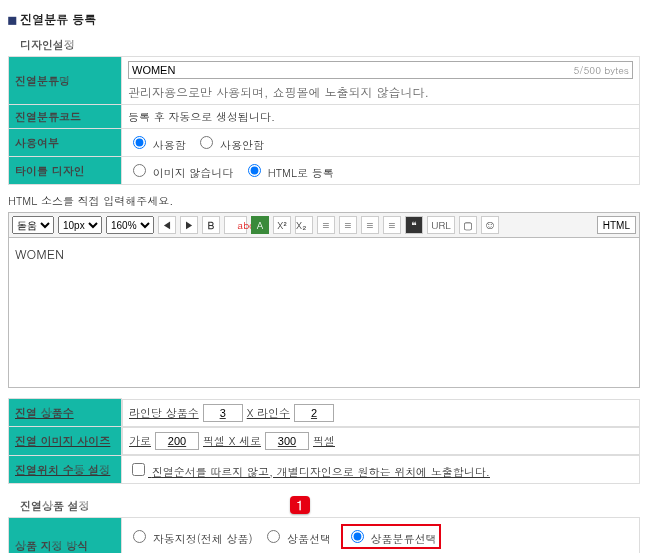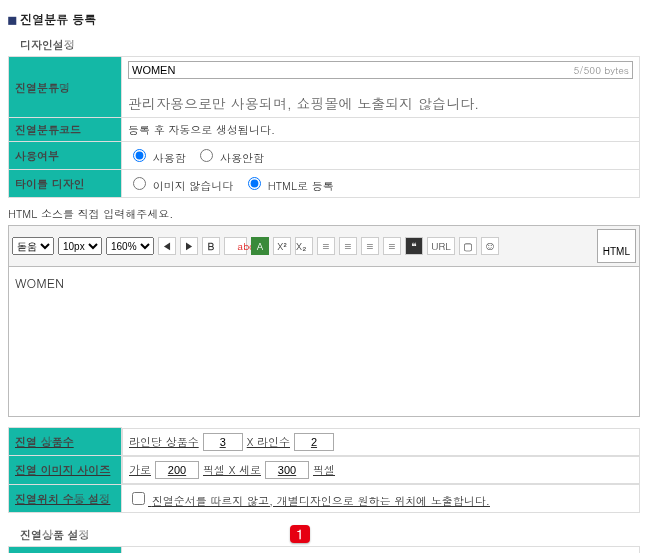--- a/index.html
+++ b/index.html
@@ -6,30 +6,30 @@
   body { margin: 0; font-family: "Malgun Gothic", Dotum, Arial, sans-serif; font-size: 11px; color: #333; background: #fff; }
   .wrap { width: 648px; padding: 6px 8px; }
   .page-title { font-size: 12px; font-weight: bold; color: #222; margin: 4px 0 10px; }
   .page-title::before { content: "■ "; color: #2a3a6f; font-size: 10px; }
   .sec-title { font-size: 11px; font-weight: bold; color: #555; margin: 6px 12px 4px; }
   table.form { width: 100%; border-collapse: collapse; table-layout: fixed; }
   table.form td, table.form th { border: 1px solid #ddd; padding: 4px 6px; font-size: 11px; vertical-align: middle; }
   table.form th { background: #14b8a6; text-align: left; font-weight: bold; color: #444; width: 113px; }
   input[type=text] { border: 1px solid #aaa; height: 18px; font-size: 11px; padding: 0 3px; }
   .bytes { float: right; font-size: 10px; color: #888; }
-  .hint { font-size: 14px; color: #666; margin-top: 14px; display: block; }
+  .hint { font-size: 12px; color: #666; margin-top: 4px; display: block; }
   .editor-note { font-size: 11px; color: #333; margin: 8px 0 4px; }
   .toolbar { border: 1px solid #bbb; background: #f4f4f4; padding: 3px; display: flex; align-items: center; gap: 4px; flex-wrap: wrap; }
   .toolbar select { font-size: 10px; height: 18px; }
   .tb-btn { width: 18px; height: 18px; border: 1px solid #ccc; background: #fff; font-size: 10px; display: flex; align-items: center; justify-content: center; cursor: pointer; }
   .tb-btn.bold { font-weight: bold; }
   .tb-btn.red { color: #d00; padding-left: 21px; }
   .tb-btn.green { background: #3a8a3a; color: #fff; border-color: #3a8a3a; }
   .tb-btn.dark { background: #333; color: #fff; }
-  .html-src-btn { margin-left: auto; border: 1px solid #aaa; background: #fff; height: 18px; padding: 16px 5px; font-size: 10px; }
+  .html-src-btn { margin-left: auto; border: 1px solid #aaa; background: #fff; height: 18px; padding: 0 5px; font-size: 10px; }
   .editor-body { border: 1px solid #bbb; border-top: none; height: 150px; padding: 6px; font-size: 13px; }
   .section2 { margin-top: 10px; text-decoration: underline; }
   .num-input { width: 40px; text-align: center; }
   .dim-input { width: 44px; text-align: center; }
   .hl-red { border: 2px solid #e60012; padding: 2px; position: relative; display: inline-block; }
   .red-badge { position: absolute; background: #e60012; color: #fff; font-weight: bold; border-radius: 4px; width: 20px; height: 18px; display: flex; align-items: center; justify-content: center; font-size: 12px; z-index: 5; box-shadow: 0 1px 2px rgba(0,0,0,.3); }
   .method-row { position: relative; }
   label.radio { font-size: 11px; margin-right: 6px; }
   .inline-controls { display: flex; align-items: center; gap: 4px; }
 </style>

